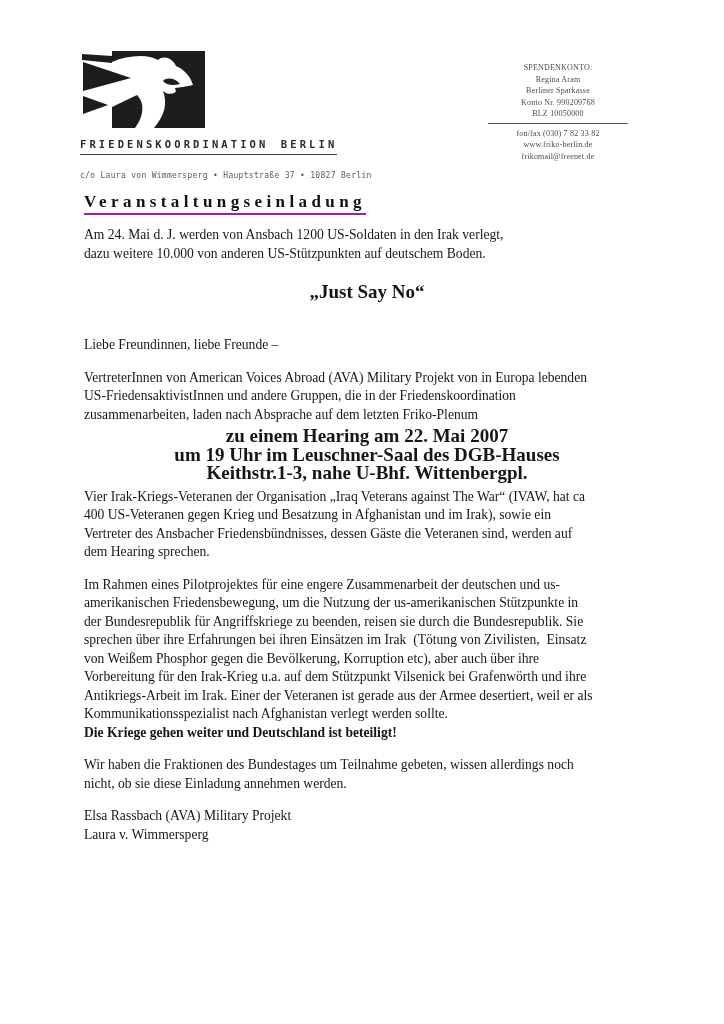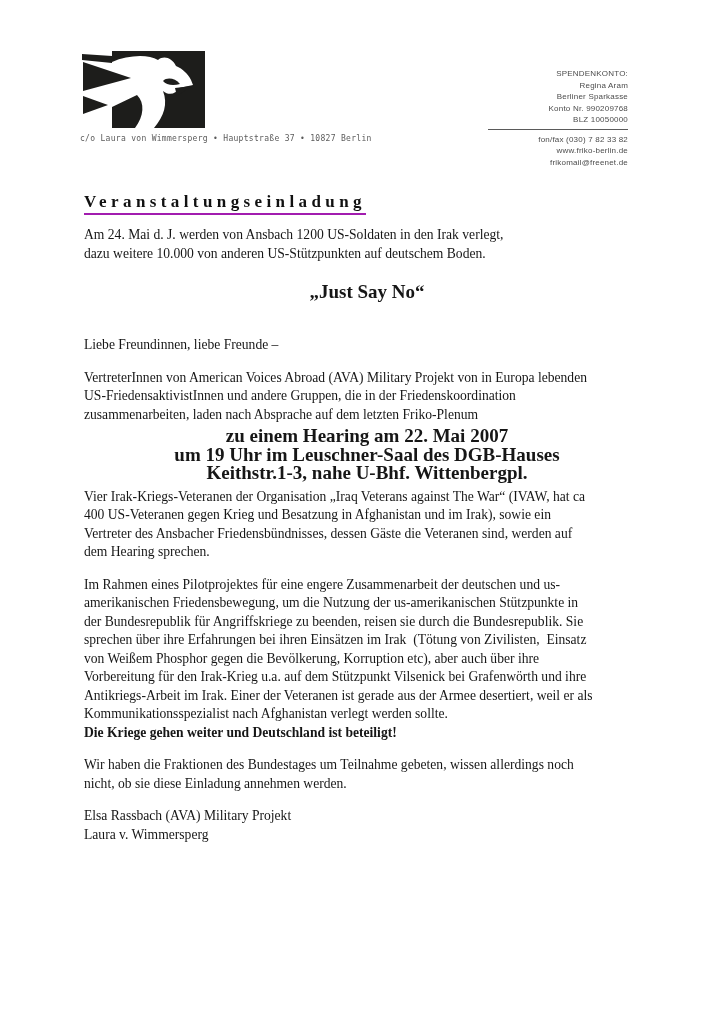--- a/index.html
+++ b/index.html
@@ -29,31 +29,31 @@
     white-space: nowrap;
     border-bottom: 1.5px solid #3a3a3a;
     padding-bottom: 4px;
     display: inline-block;
   }
   .org-address {
     font-family: "DejaVu Sans Mono", monospace;
     font-size: 8px;
     letter-spacing: 0.3px;
     color: #5a5a5a;
-    margin-top: 0;
+    margin-top: 16px;
     white-space: nowrap;
   }
 
   .contact-block {
     position: absolute;
     right: 96px;
-    top: 68px;
+    top: 62px;
     width: 140px;
-    text-align: right;
-    font-family: Liberation Sans, sans-serif;
+    text-align: center;
+    font-family: Liberation Serif, serif;
     font-size: 8px;
     color: #4c4c4c;
     line-height: 11.5px;
     letter-spacing: 0.2px;
   }
   .contact-divider { border-top: 1px solid #5a5a5a; margin: 3px 0 4px 0; height: 0; }
 
   
   .content { position: absolute; left: 84px; top: 192px; width: 580px; }
 
@@ -109,20 +109,21 @@
       <rect x="32" y="1" width="93" height="77" fill="#1d1d1b"></rect>
       <path fill="#ffffff" d="M32,12 C48,5 68,4 78,10 C84,5 92,8 96,16 C103,19 108,24 111,30 L113,35 L99,38 C96,44 89,46 83,41 C88,54 84,66 74,78 L55,78 C64,66 65,53 57,45 L32,57 Z"></path>
       <path fill="#1d1d1b" d="M83,31 C87,27 95,28 100,34 C93,36 86,35 83,31 Z"></path>
       <path fill="#1d1d1b" d="M95,38 L112,36 L97,46 Z"></path>
       <path fill="#1d1d1b" d="M2,4 L32,6 L32,13 L2,10 Z"></path>
       <path fill="#1d1d1b" d="M3,12 L51,28 L3,41 Z"></path>
       <path fill="#1d1d1b" d="M3,46 L28,55 L3,64 Z"></path>
     </svg>
 
     <div class="org-block">
+      <div class="org-name">FRIEDENSKOORDINATION BERLIN</div>
       <div class="org-address">c/o Laura von Wimmersperg • Hauptstraße 37 • 10827 Berlin</div>
     </div>
 
     <div class="contact-block">
       <div>SPENDENKONTO:</div>
       <div>Regina Aram</div>
       <div>Berliner Sparkasse</div>
       <div>Konto Nr. 990209768</div>
       <div>BLZ 10050000</div>
       <div class="contact-divider"></div>

